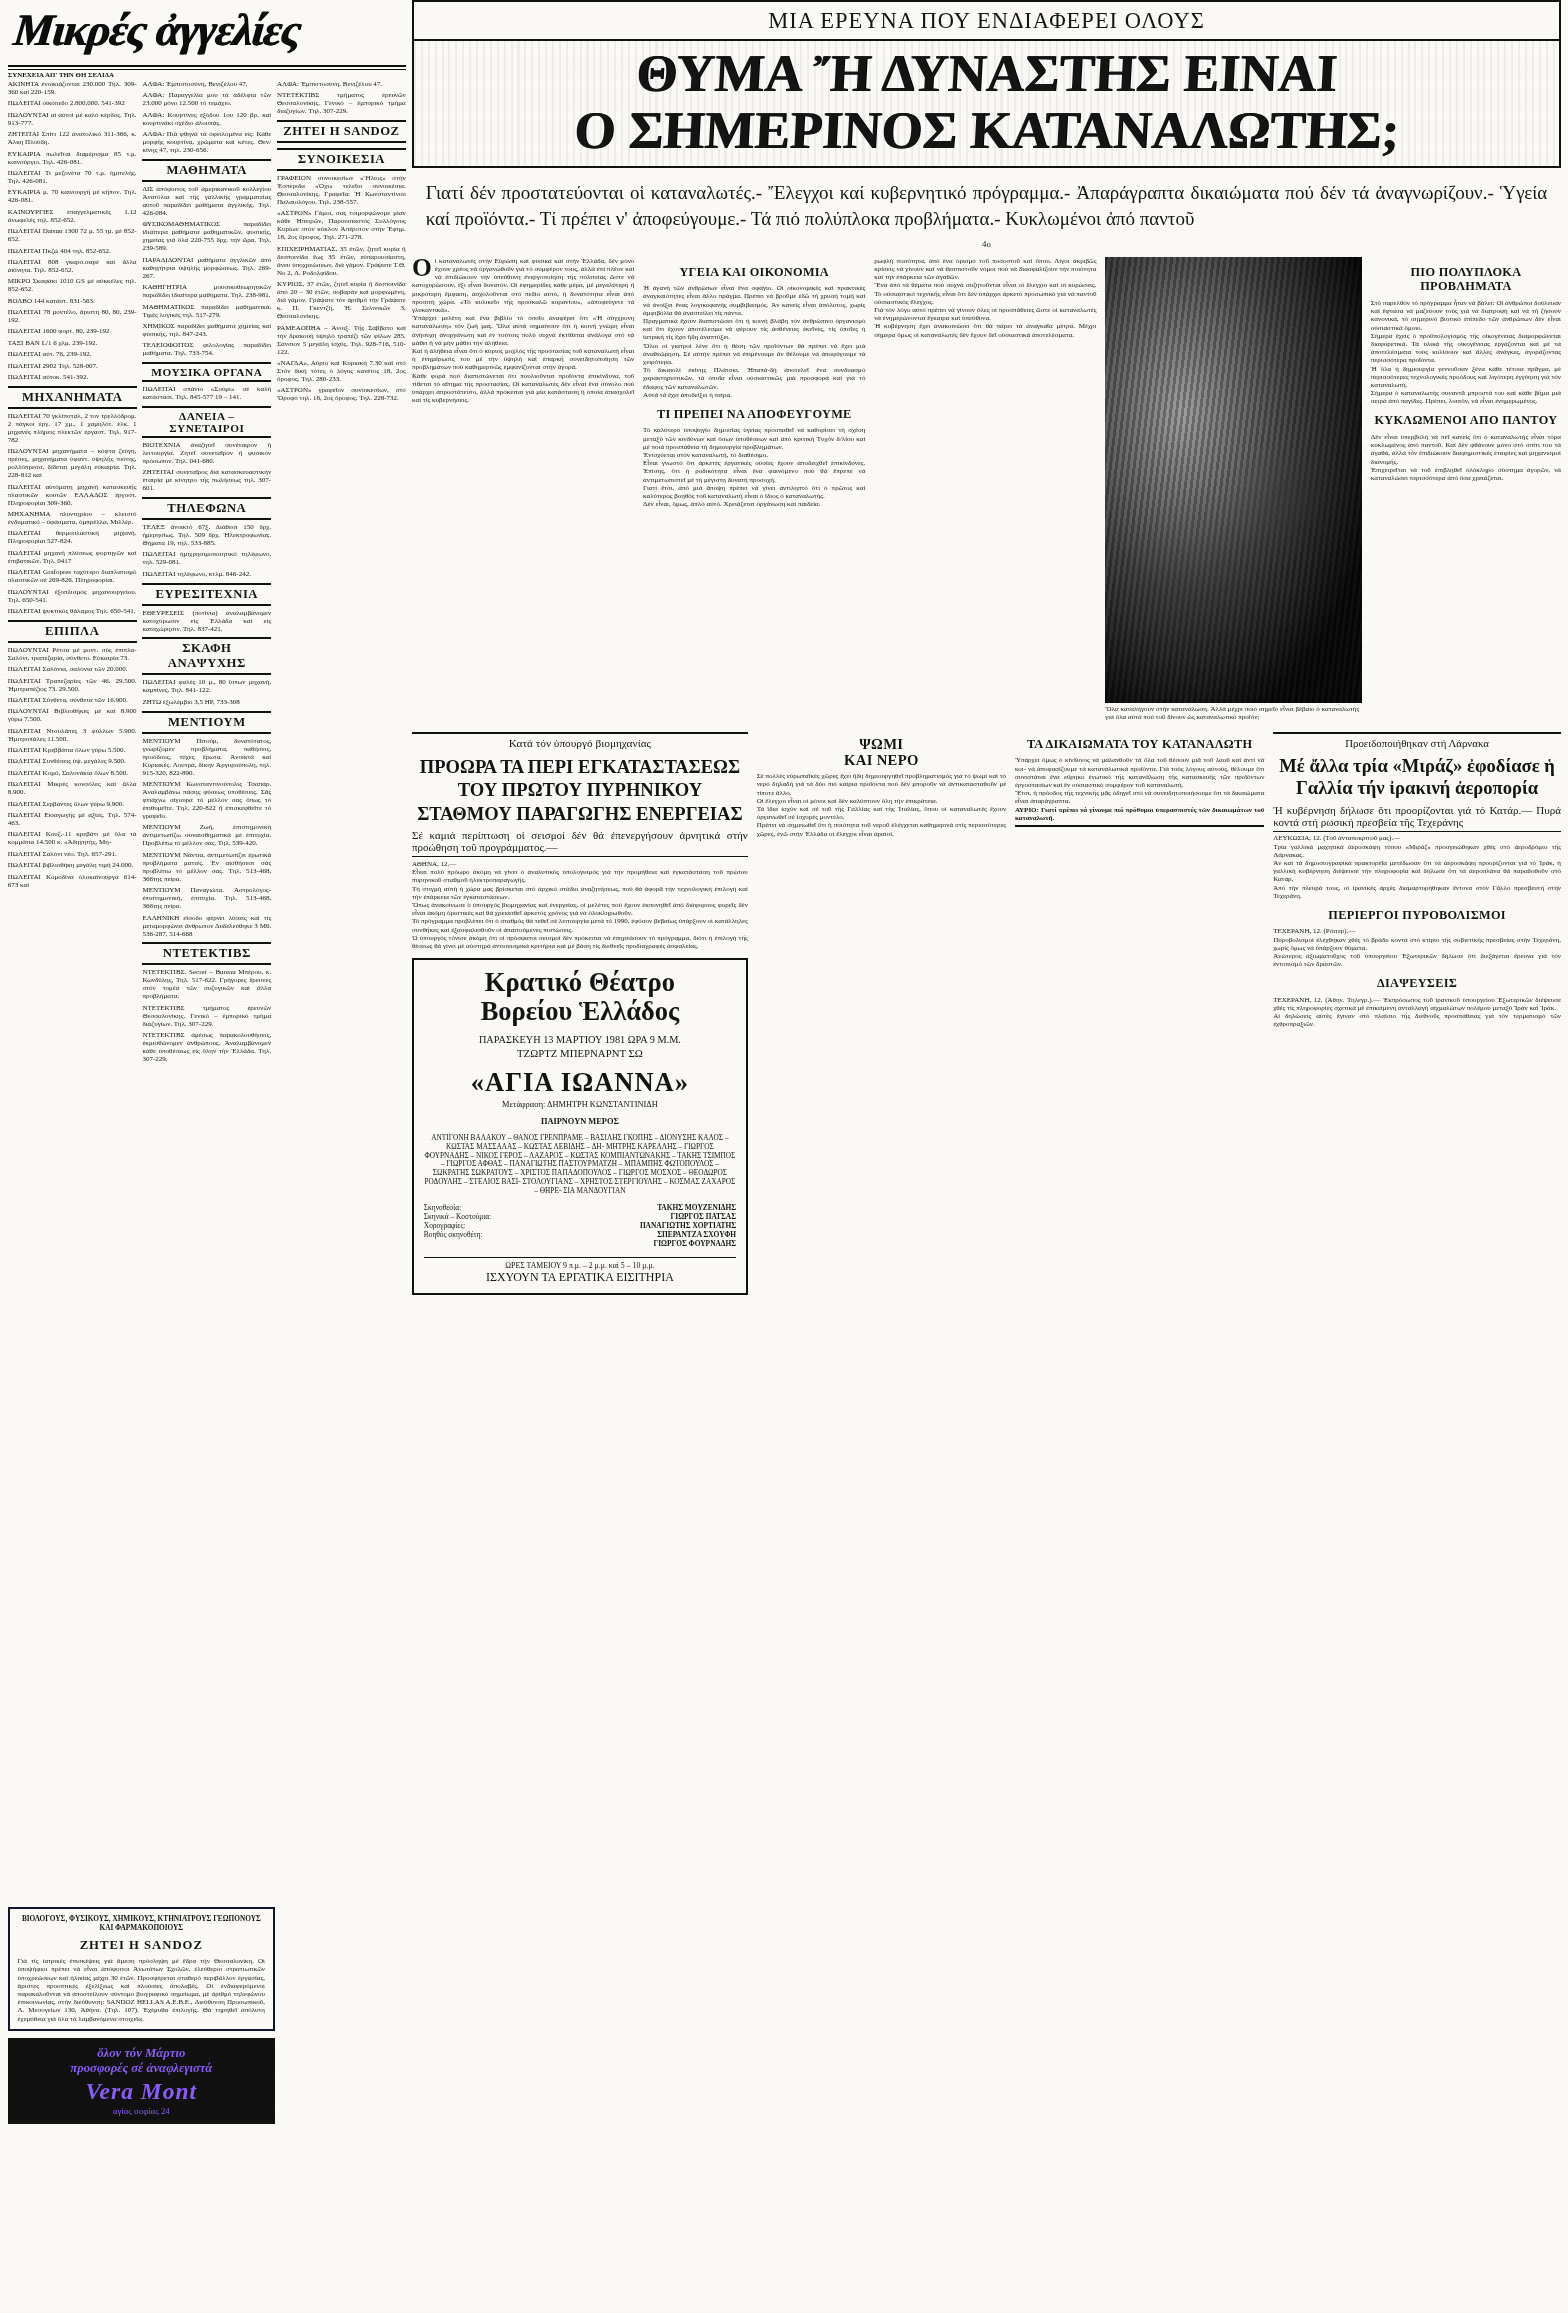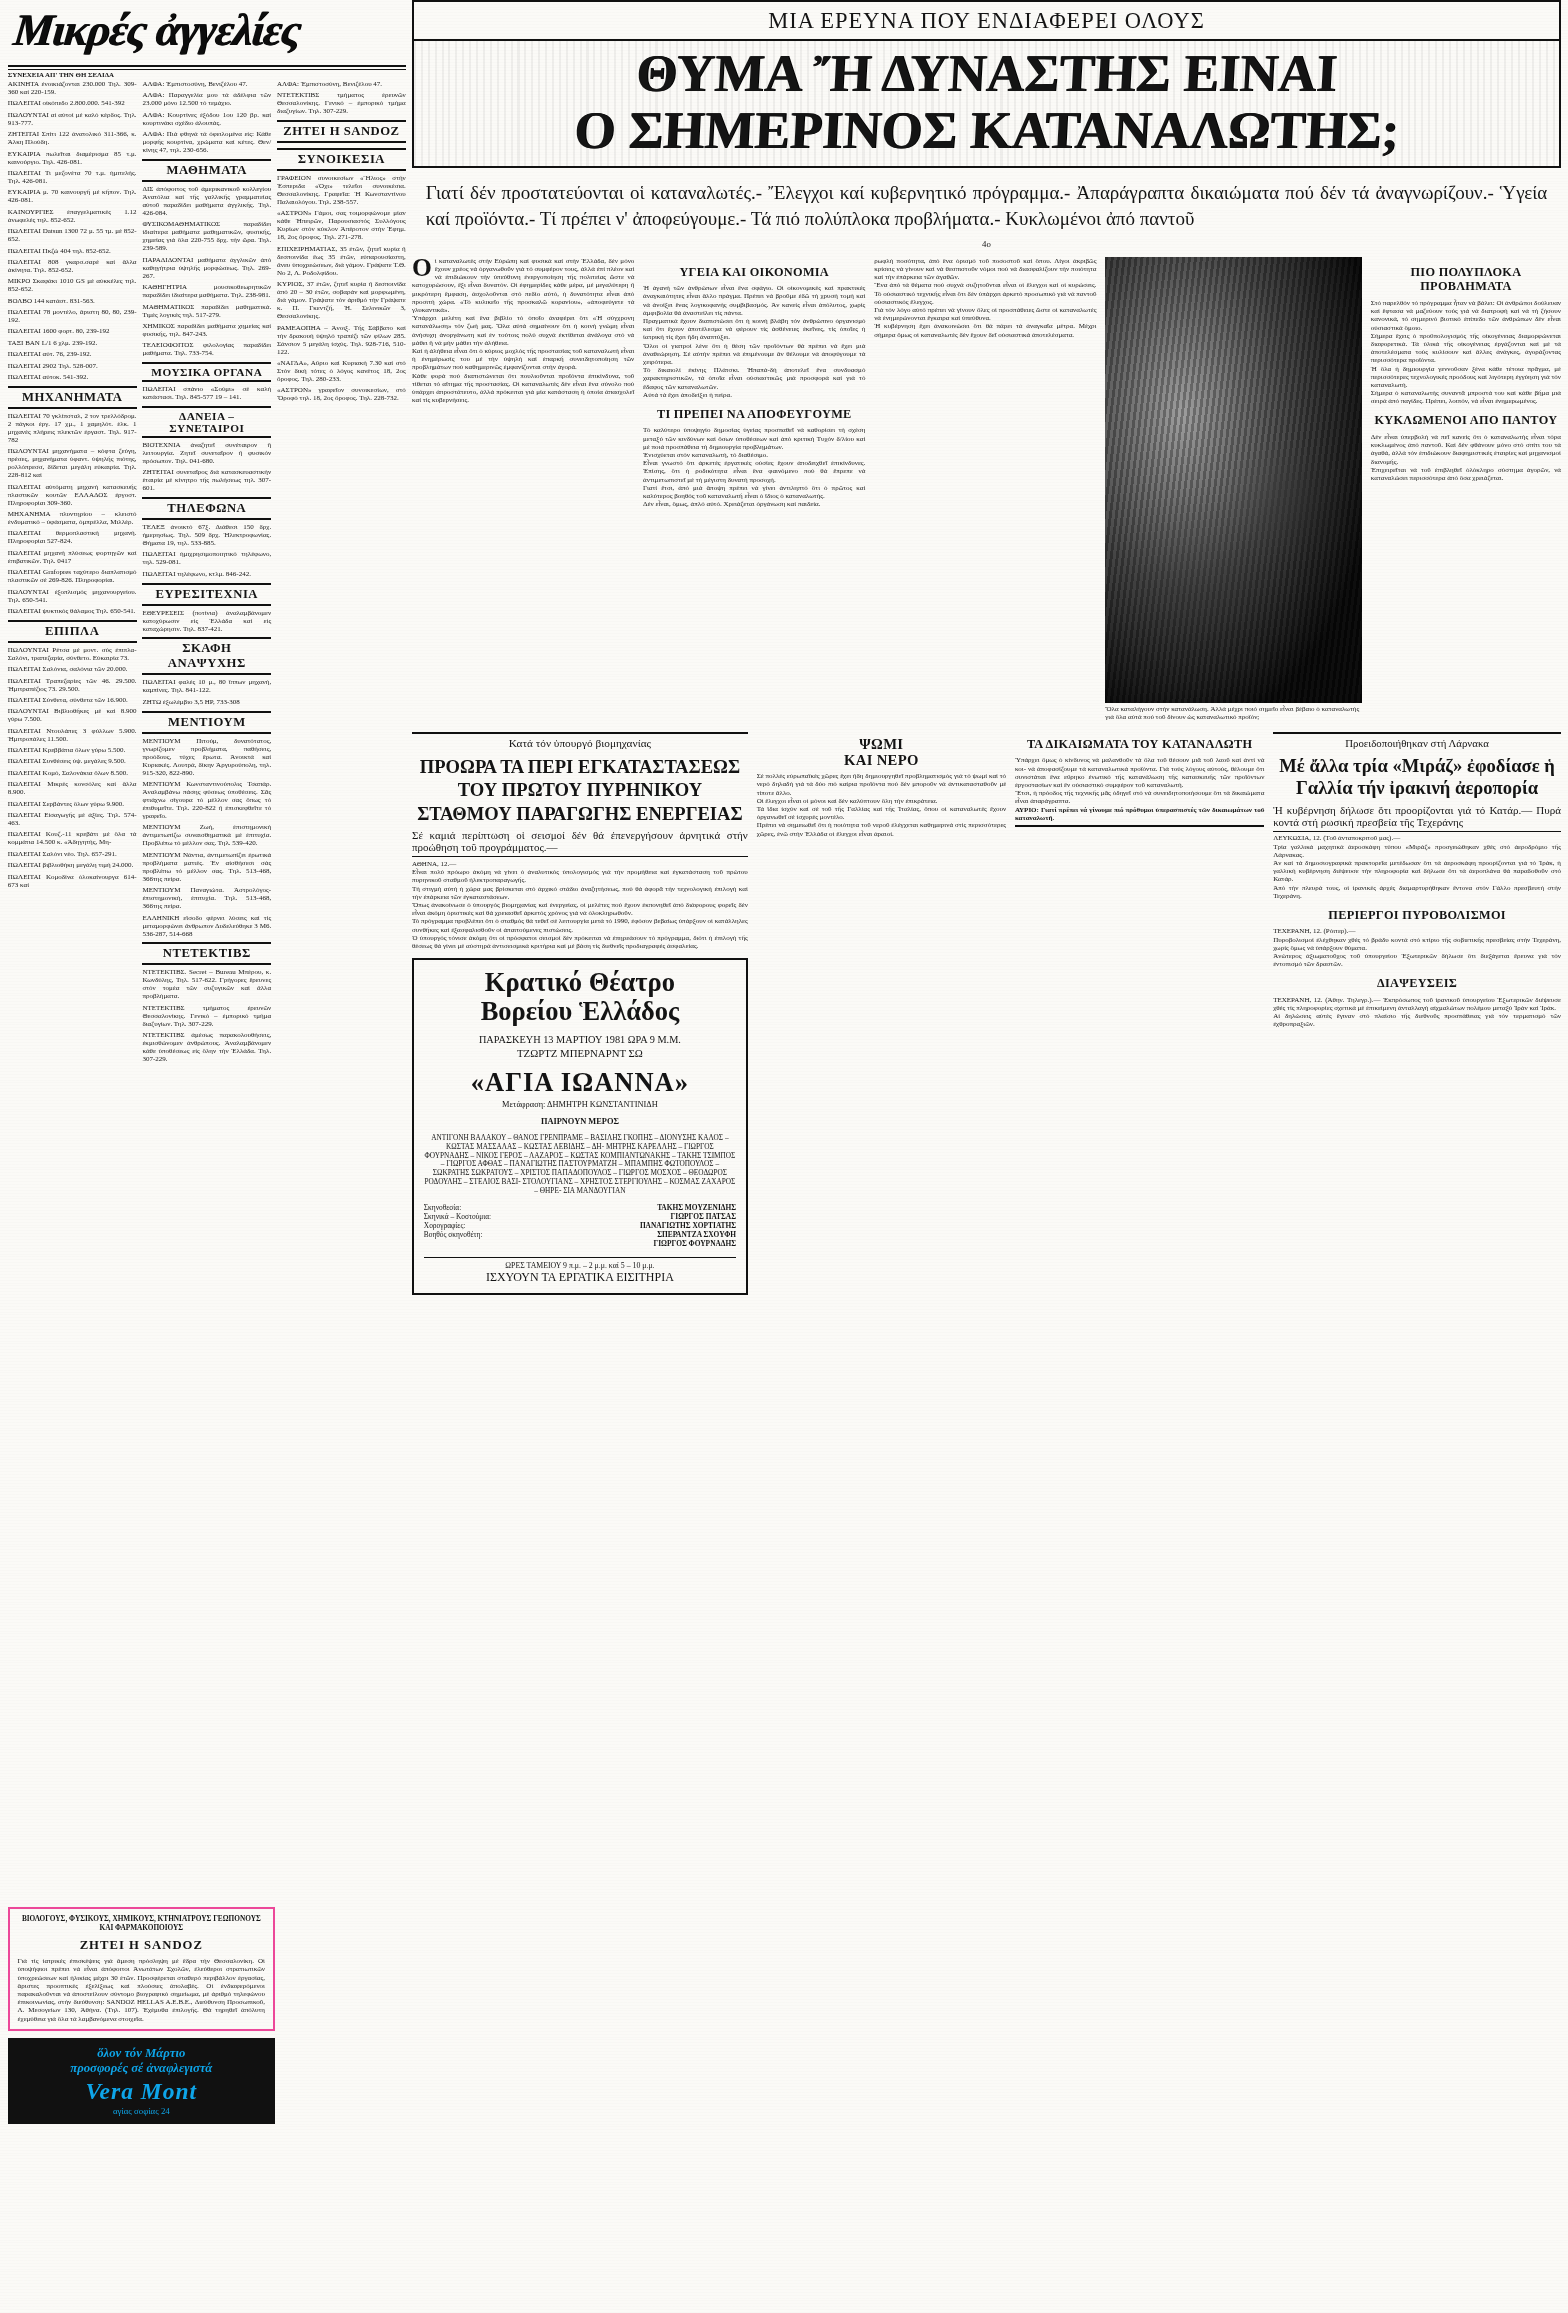--- a/index.html
+++ b/index.html
@@ -45,27 +45,27 @@
     border-top:2px solid #111;border-bottom:2px solid #111;
     text-align:center;font-weight:bold;font-size:12.7px;
     letter-spacing:0.5px;padding:2px 0;margin:4.9px 0 2.9px;
     font-family:"Liberation Serif",serif;
   }
   .sechead.small{font-size:11.3px;}
   .ad{font-size:7px;line-height:8px;margin-bottom:3.4px;text-align:justify;}
 
   
   .sandoz{
-    border:2px solid #ec4899;margin-top:5.9px;padding:5.9px 7.8px;
+    border:2px solid #0f172a;margin-top:5.9px;padding:5.9px 7.8px;
   }
   .sandoz h3{font-size:12.7px;text-align:center;margin:5.9px 0 3.9px;letter-spacing:1px;}
   .sandoz .top{font-size:7.3px;text-align:center;line-height:8.8px;font-weight:bold;}
   .vera{
     margin-top:7.8px;border:2px solid #111;padding:5.9px;text-align:center;
-    background:#111;color:#0ea5e9;
+    background:#111;color:#8b5cf6;
   }
   .vera .line1{font-size:12.7px;font-style:italic;font-weight:bold;}
   .vera .brand{font-size:23.5px;font-style:italic;font-weight:bold;letter-spacing:1px;margin-top:2px;}
   .vera .addr{font-size:8.8px;margin-top:1px;}
 
   
   #feature{position:absolute;left:412px;top:0;width:1149px;height:2313px;}
   .kicker{
     border:2px solid #111;border-bottom:none;
     text-align:center;font-size:22.5px;letter-spacing:1px;

